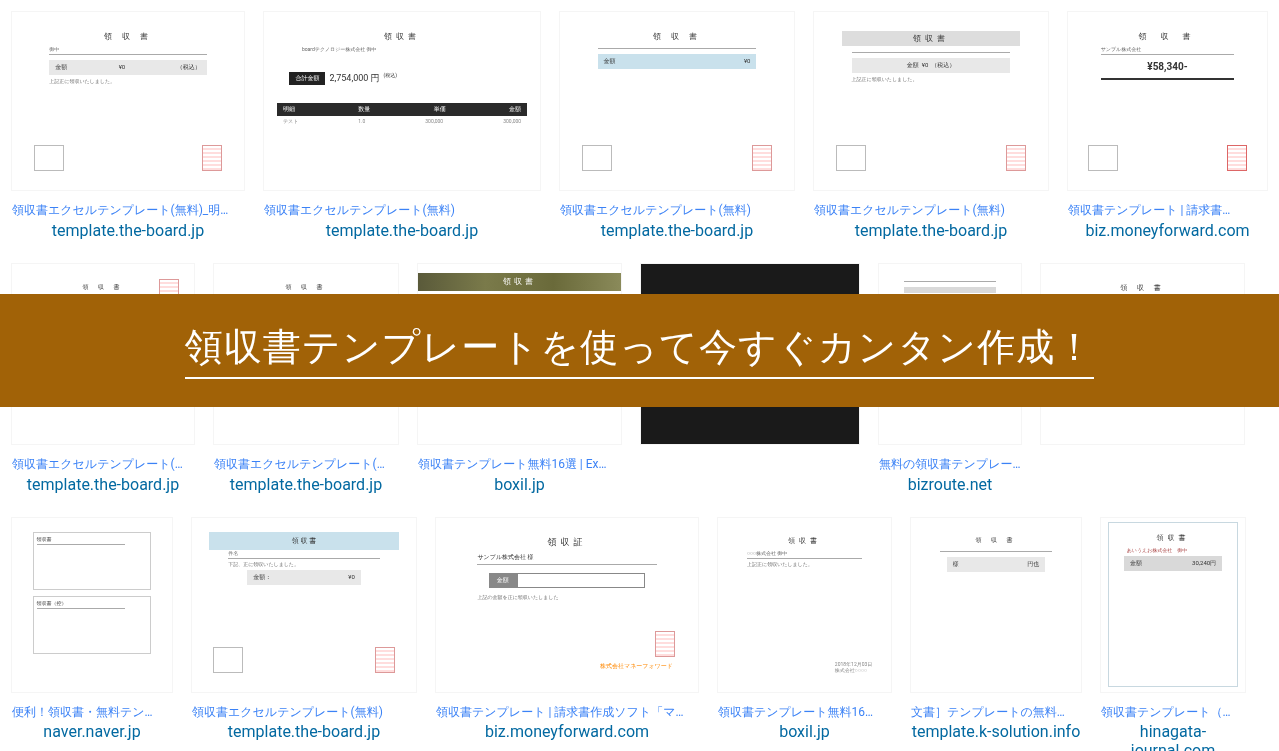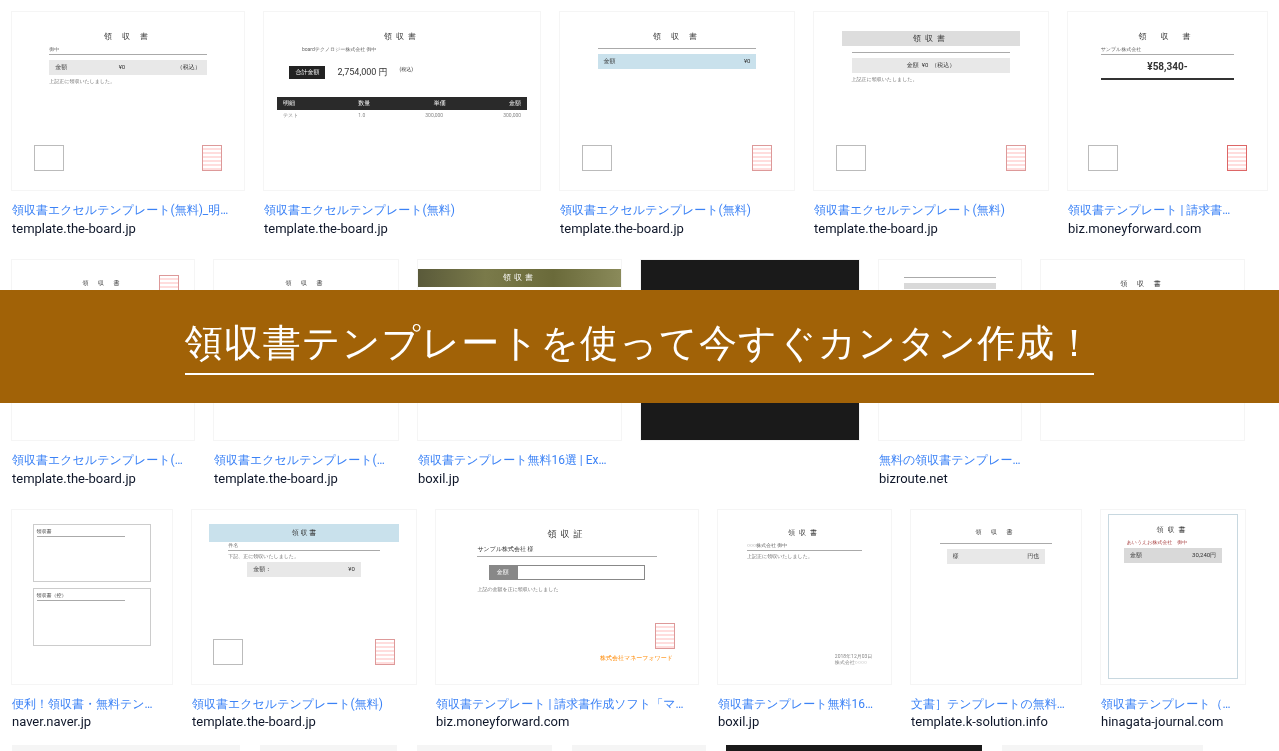--- a/index.html
+++ b/index.html
@@ -2,21 +2,21 @@
 <html><head>
 <meta charset="utf-8">
 <style>
 * { box-sizing: border-box; margin: 0; padding: 0; }
 body { font-family: -apple-system, BlinkMacSystemFont, "Segoe UI", Roboto, Arial, sans-serif; background: #fff; font-size: 12px; color: #202124; width: 1279px; }
 .grid { display: flex; flex-wrap: wrap; gap: 20px; padding: 12px; }
 .item { display: flex; flex-direction: column; }
 .thumb { background: #fff; border: none; position: relative; overflow: hidden; display: flex; align-items: center; justify-content: center; cursor: pointer; box-shadow: 0 0 0 1px rgba(0,0,0,0.04); }
 .caption { margin-top: 12px; max-width: 100%; }
 .title { font-size: 12px; color: #3b82f6; line-height: 1.4; white-space: nowrap; overflow: hidden; text-overflow: ellipsis; cursor: pointer; }
-.source { font-size: 13px; color: #0f172a; margin-top: 2px; cursor: pointer; }
+.source { font-size: 16px; color: #0369a1; margin-top: 2px; cursor: pointer; text-align: center; }
 .banner { position: absolute; left: 0; right: 0; background: #a16207; color: #fff; display: flex; align-items: center; justify-content: center; padding: 28px 0; z-index: 10; }
 .banner-text { font-size: 38px; font-weight: 400; letter-spacing: 1px; border-bottom: 2px solid #fff; padding-bottom: 4px; font-family: "Hiragino Mincho ProN", serif; }
 
 
 .row1 .thumb { height: 178px; }
 .row2 .thumb { height: 180px; }
 .row3 .thumb { height: 174px; }
 
 
 .receipt { width: 90%; height: 90%; background: #fff; position: relative; font-size: 5px; color: #333; display: flex; flex-direction: column; align-items: center; padding: 6px; }
@@ -58,21 +58,21 @@
       <div class="title">領収書エクセルテンプレート(無料)_明…</div>
       <div class="source">template.the-board.jp</div>
     </div>
   </div>
 
   <div class="item row1" style="width:276px">
     <div class="thumb">
       <div class="receipt" style="width:95%">
         <div class="r-title" style="align-self:center">領収書</div>
         <div class="r-small">boardテクノロジー株式会社 御中</div>
-        <div style="width:90%;display:flex;gap:12px;margin-top:14px">
+        <div style="width:90%;display:flex;gap:4px;margin-top:20px">
             <div style="background:#222;color:#fff;padding:2px 6px;font-size:6px">合計金額</div>
             <div style="font-size:9px">2,754,000 円</div>
             <div style="font-size:5px">(税込)</div>
           </div>
         <div class="r-dark-band" style="margin-top:18px">
             <span>明細</span>
             <span>数量</span>
             <span>単価</span>
             <span>金額</span>
           </div>

